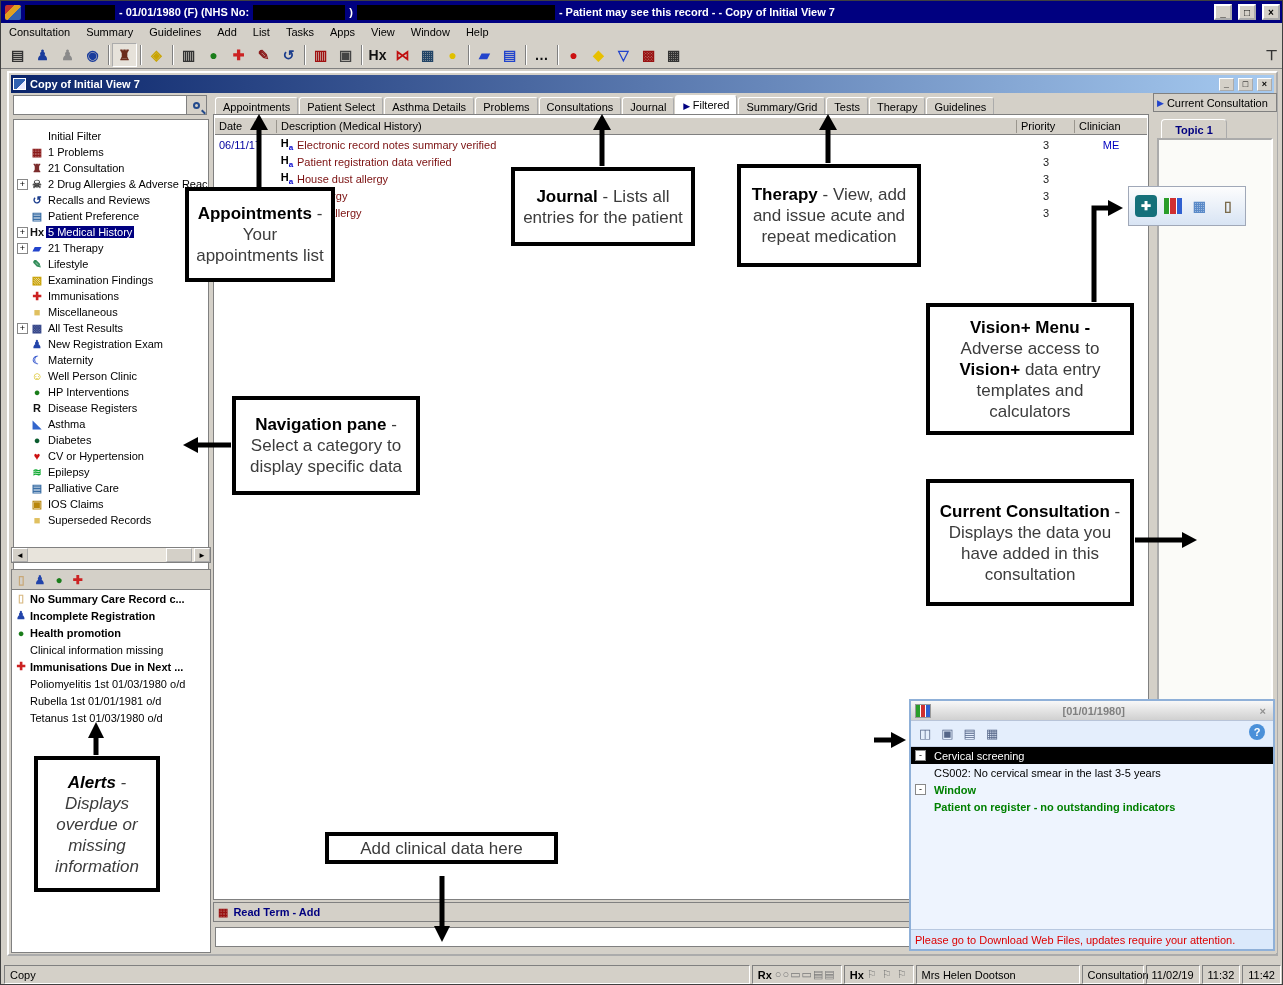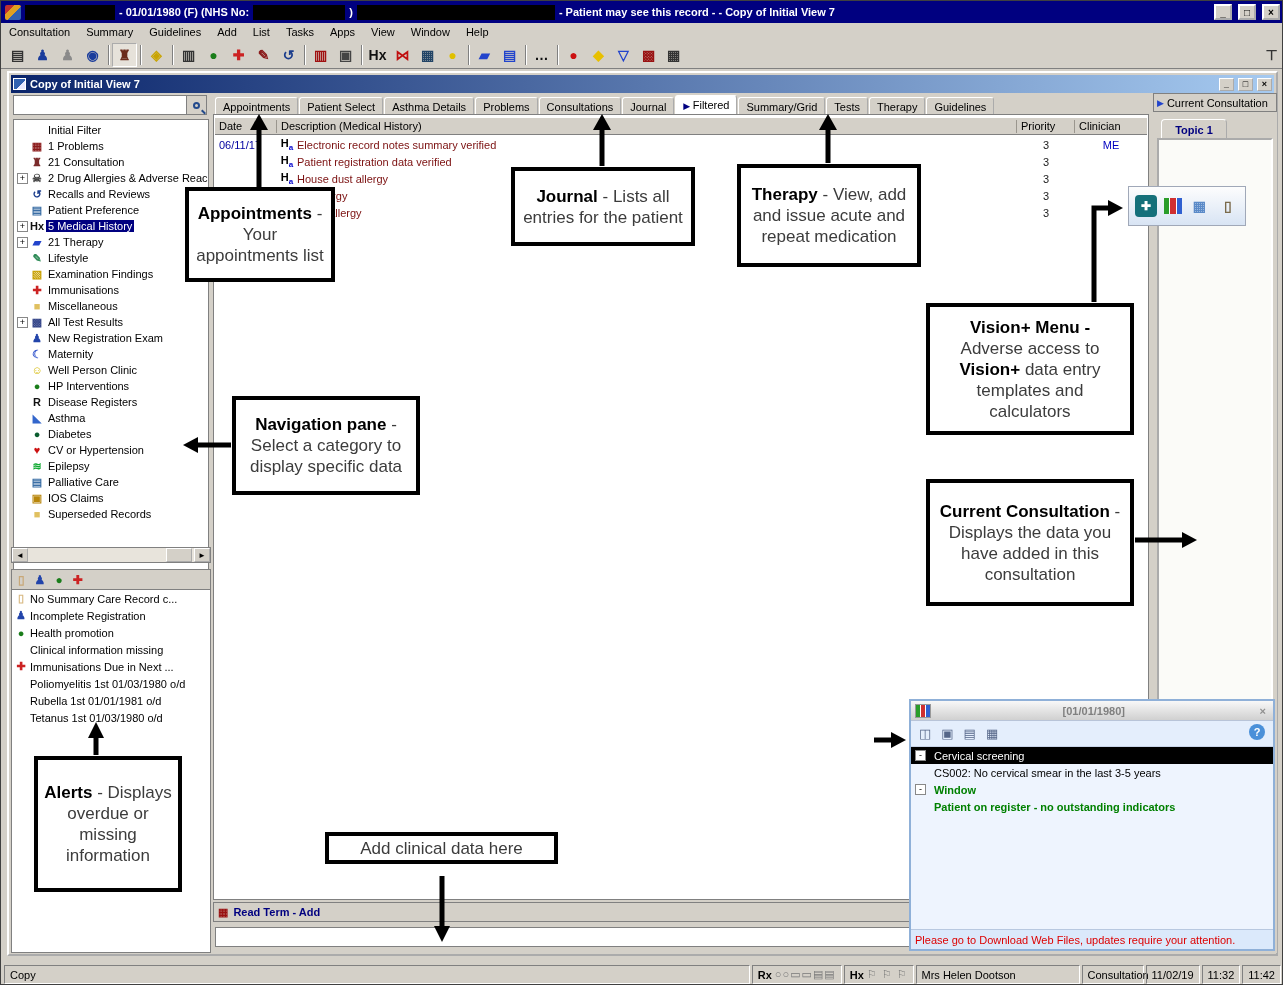--- a/index.html
+++ b/index.html
@@ -46,40 +46,40 @@
     border:1px outset #fff; display:flex; align-items:center; justify-content:center; }
   
   .sidebar { position:absolute; left:10px; top:92px; width:200px; height:472px; background:#d4d0c8; }
   .searchrow { position:absolute; left:2px; top:2px; width:194px; height:20px; background:#fff;
     border:1px solid #808080; display:flex; }
   .searchinput { flex:1; border:none; outline:none; font:11px "Liberation Sans",sans-serif; padding:2px 4px; }
   .magbtn { width:20px; background:#d4d0c8; border-left:1px solid #808080; display:flex; align-items:center; justify-content:center; }
   .mag { width:7px; height:7px; border:2px solid #234a8c; border-radius:50%; position:relative; }
   .mag::after { content:""; position:absolute; width:5px; height:2px; background:#234a8c; transform:rotate(45deg); left:6px; top:7px; }
   .tree { position:absolute; left:2px; top:26px; width:196px; height:550px; background:#fff;
-    border:1px solid #808080; overflow:hidden; padding-top:2px; }
+    border:1px solid #808080; overflow:hidden; padding-top:8px; }
   .trow { height:16px; display:flex; align-items:center; white-space:nowrap; overflow:hidden; }
   .texp { width:11px; height:11px; margin-left:3px; font-size:9px; line-height:9px; text-align:center;
     border:1px solid #888; background:#fff; flex:0 0 auto; }
   .texp:empty { border:none; background:transparent; }
   .ticon { width:18px; text-align:center; font-size:11px; font-weight:bold; flex:0 0 auto; }
   .tlabel { padding:0 2px; }
   .tlabel.selected { background:#000080; color:#fff; }
   .hscroll { position:absolute; left:10px; top:546px; width:200px; height:16px; background:#d4d0c8;
     border:1px solid #808080; display:flex; }
   .harrow { width:16px; background:#d4d0c8; border:1px outset #fff; font-size:8px; display:flex; align-items:center; justify-content:center; }
   .htrack { flex:1; background:#e8e4dc; position:relative; }
   .hthumb { position:absolute; right:2px; top:0; width:26px; height:100%; background:#d4d0c8; border:1px outset #fff; }
   
   .alerts { position:absolute; left:10px; top:568px; width:200px; height:384px; background:#fff; border:1px solid #808080; }
   .ap-head { height:20px; background:#d4d0c8; border-bottom:1px solid #808080; display:flex; align-items:center; gap:10px; padding-left:6px; }
   .ap-hicon { font-size:12px; font-weight:bold; }
   .ap-item { height:17px; display:flex; align-items:center; white-space:nowrap; overflow:hidden; }
   .ap-icon { width:18px; text-align:center; font-size:11px; font-weight:bold; flex:0 0 auto; }
-  .ap-item.bold .ap-label { font-weight:normal; }
+  .ap-item.bold .ap-label { font-weight:bold; }
   
   .tabstrip { position:absolute; left:212px; top:92px; width:936px; height:22px; display:flex; align-items:flex-end; padding-left:2px; }
   .tab { border:1px outset #fff; border-bottom:none; background:#d4d0c8; padding:3px 7px 2px;
     margin-right:1px; border-radius:3px 3px 0 0; white-space:nowrap; }
   .tab.active { background:#fff; padding-bottom:4px; font-weight:normal; }
   .tab.active::before { content:"▶ "; color:#000080; font-size:9px; }
   .mainframe { position:absolute; left:212px; top:113px; width:936px; height:786px; background:#fff; border:1px solid #808080; }
   .colhead { position:absolute; left:1px; top:3px; right:1px; height:17px; background:#d4d0c8;
     border-bottom:1px solid #808080; display:flex; align-items:center; }
   .ch { padding:0 4px; border-right:1px solid #9a968e; height:13px; line-height:13px; }
@@ -150,21 +150,21 @@
     display:flex; flex-direction:column; align-items:center; justify-content:center; text-align:center;
     font-size:17px; line-height:21px; color:#3c3c3c; }
   .callout b { color:#000; }
   .co-appts { left:184px; top:186px; width:150px; height:95px; }
   .co-journal { left:510px; top:166px; width:184px; height:79px; }
   .co-therapy { left:736px; top:163px; width:184px; height:103px; }
   .co-vpmenu { left:925px; top:302px; width:208px; height:132px; }
   .co-nav { left:231px; top:395px; width:188px; height:99px; }
   .co-curcon { left:925px; top:478px; width:208px; height:127px; }
   .co-vpalerts { left:652px; top:682px; width:220px; height:130px; }
-  .co-alerts { left:33px; top:755px; width:148px; height:136px; }
+  .co-alerts { left:33px; top:755px; width:126px; height:136px;font-style:italic; }
   .co-addclin { left:324px; top:831px; width:233px; height:32px; }
   
   .arrows { position:absolute; left:0; top:0; width:1283px; height:985px; z-index:40; pointer-events:none; }
   .arrows line, .arrows polyline { stroke:#000; stroke-width:5; fill:none; }
   .arrows polygon { fill:#000; }
 </style>
 </head>
 <body>
 
 <div class="screen">

